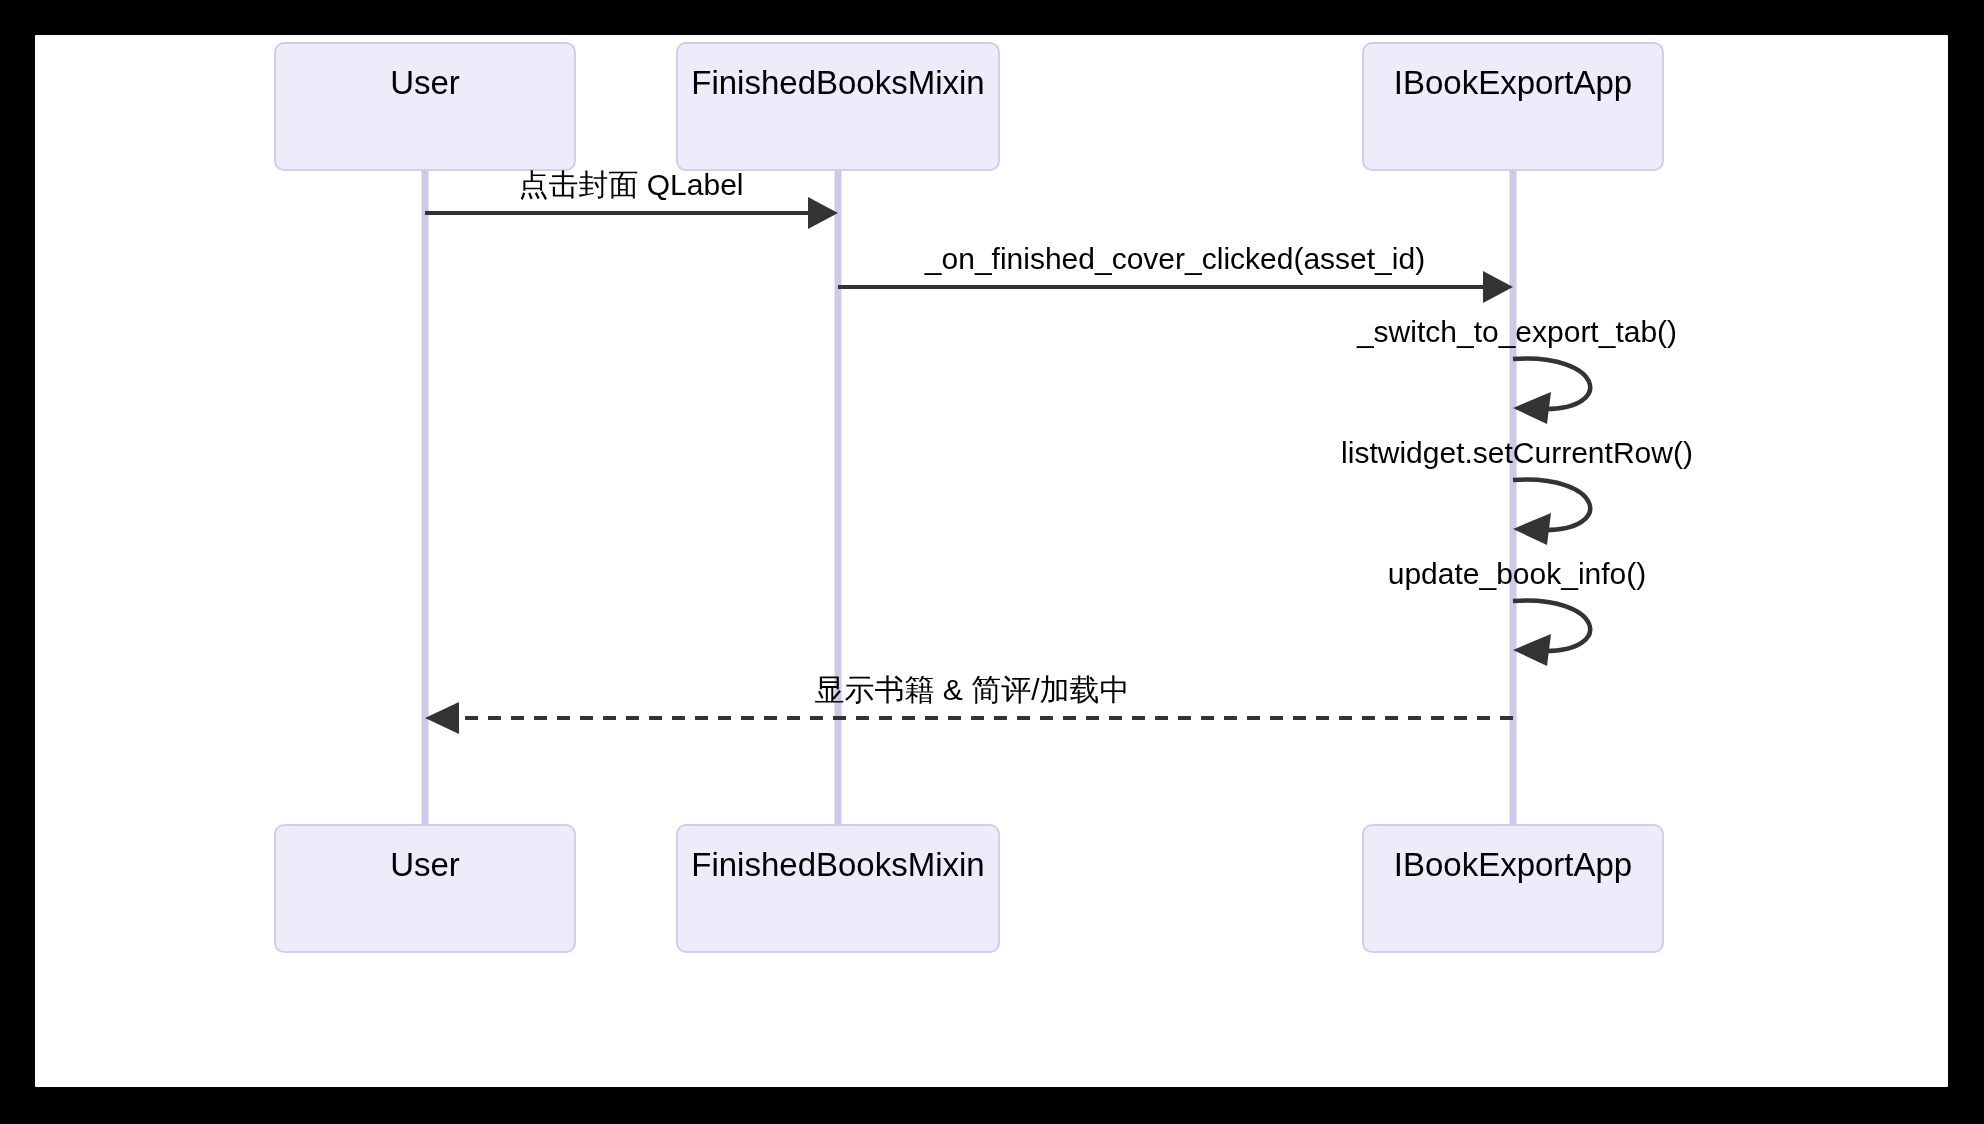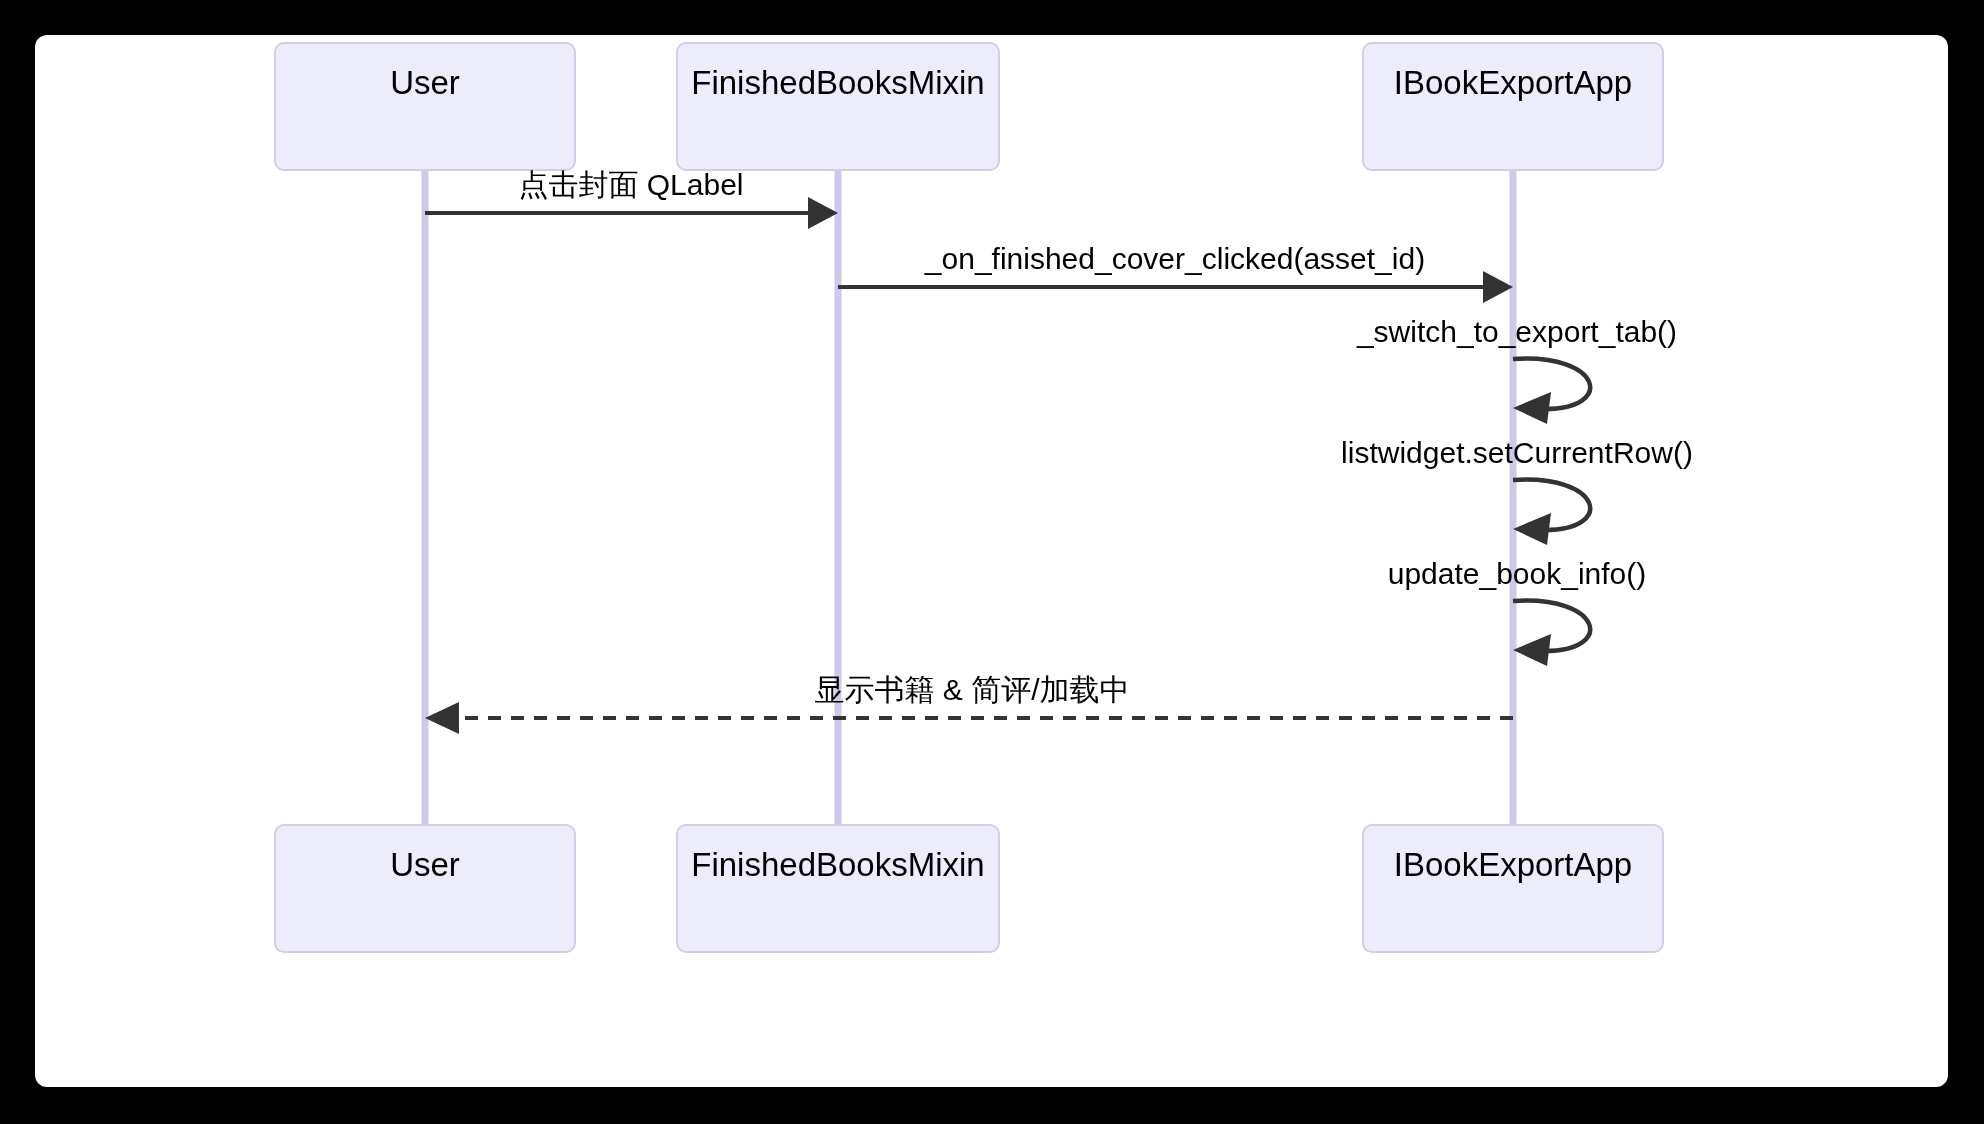--- a/index.html
+++ b/index.html
@@ -14,21 +14,21 @@
     font-family: "Liberation Sans", "DejaVu Sans", sans-serif;
     overflow: hidden;
   }
   #diagram-frame {
     position: absolute;
     left: 35px;
     top: 35px;
     width: 1913px;
     height: 1052px;
     background: #ffffff;
-    border-radius: 12px;
+    border-radius: 1px;
     overflow: hidden;
   }
   #diagram-svg {
     position: absolute;
     left: 0;
     top: 0;
   }
   .actor-label {
     font-size: 33px;
     fill: #000000;

